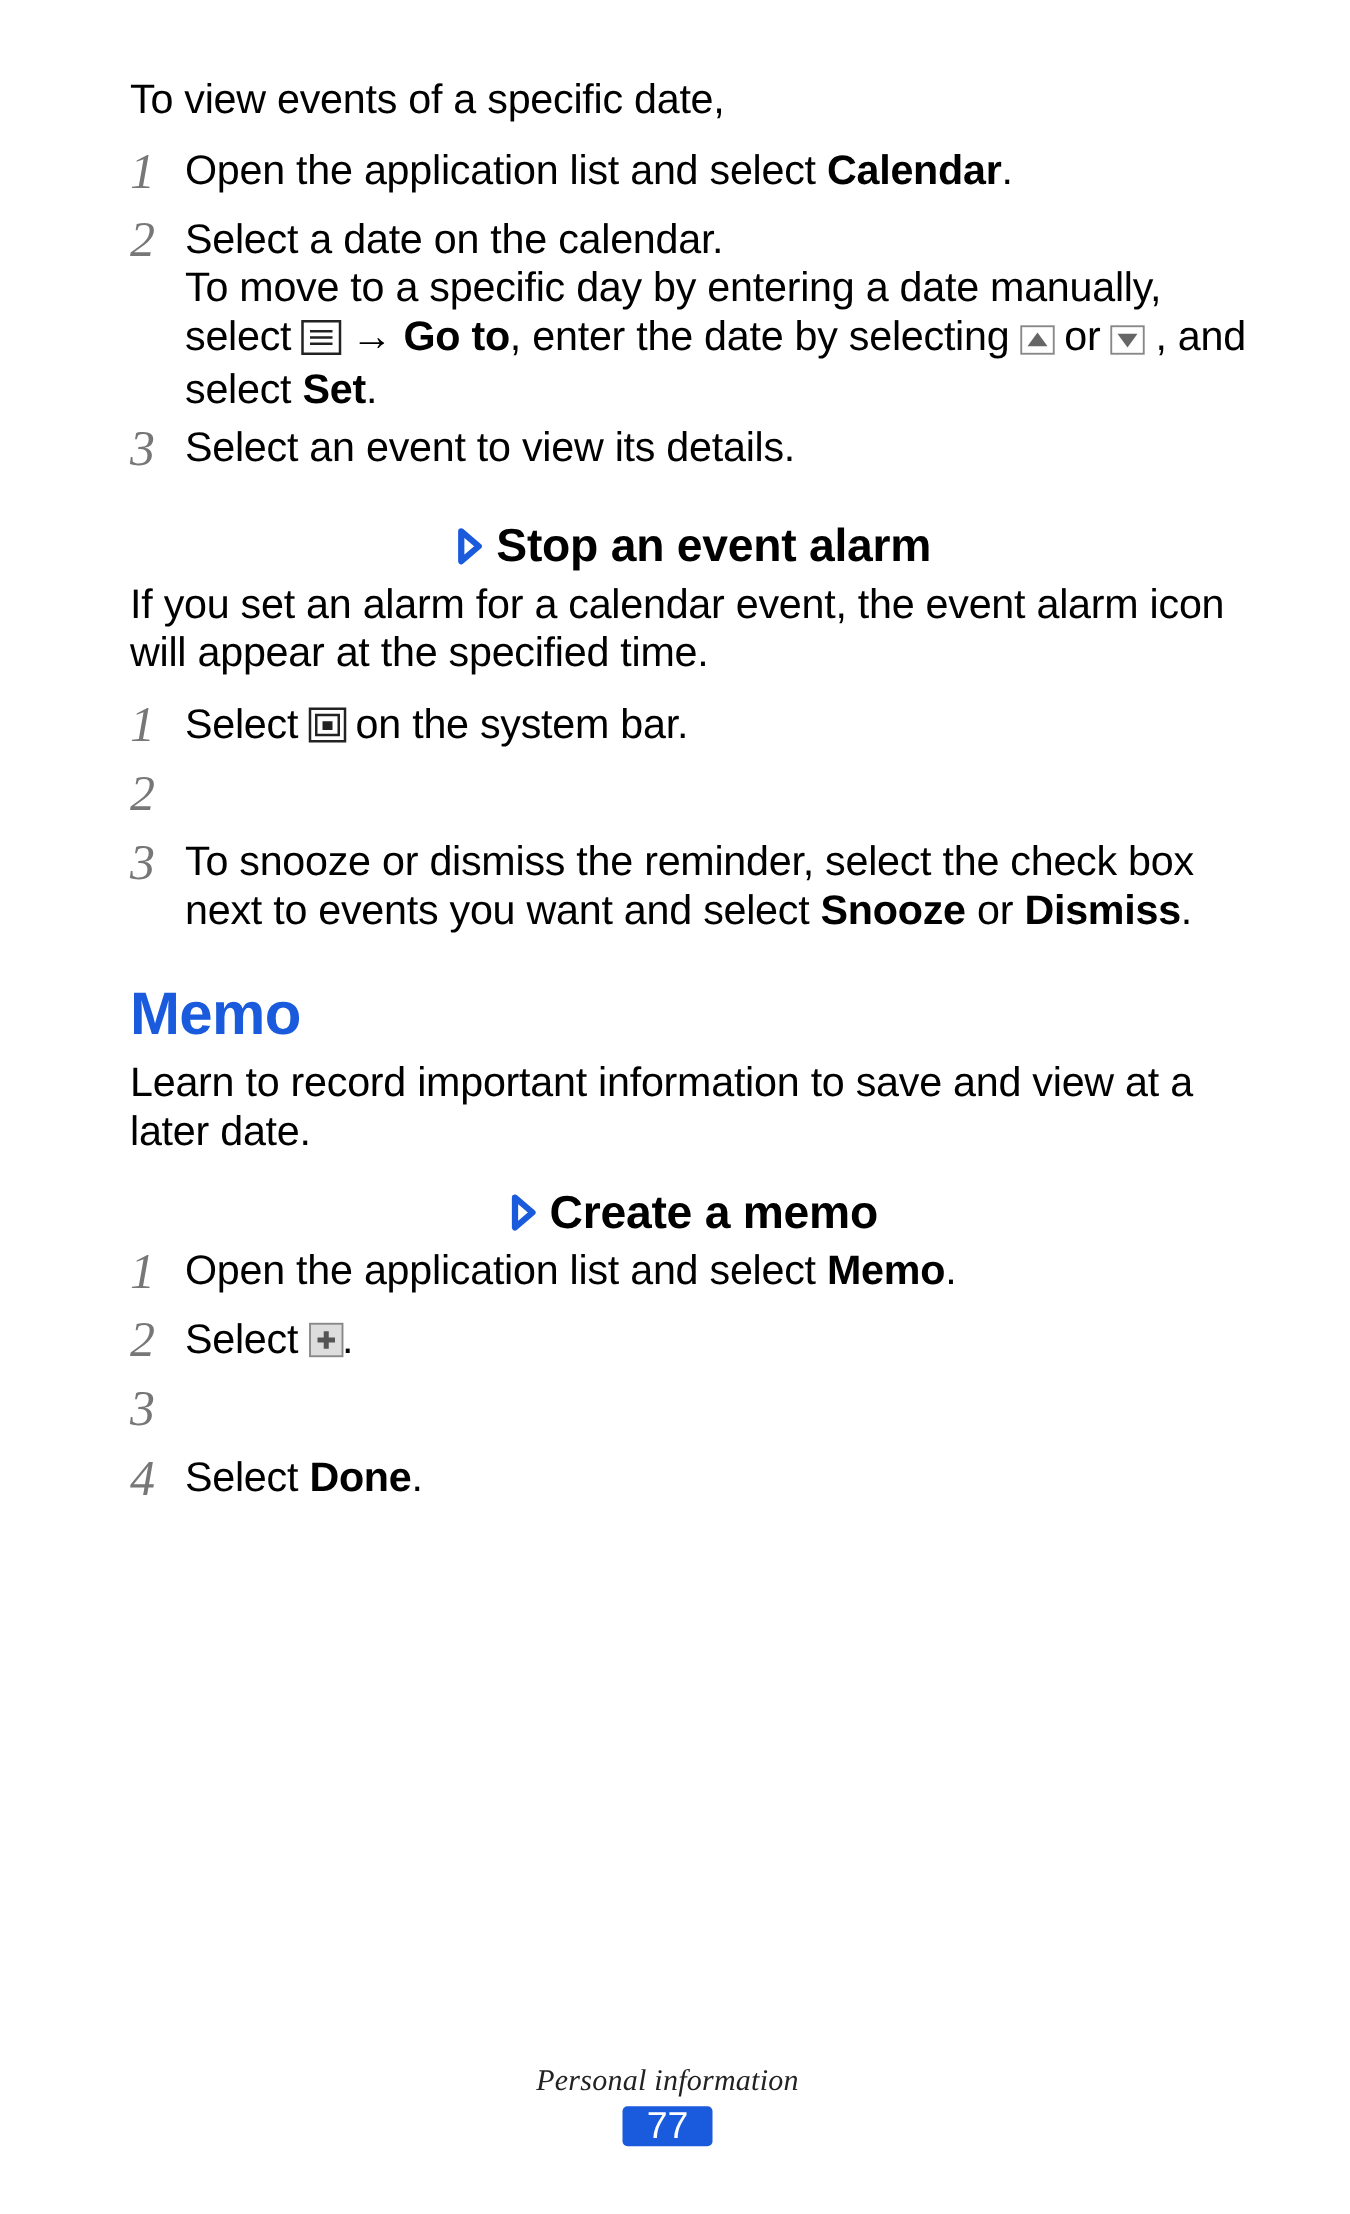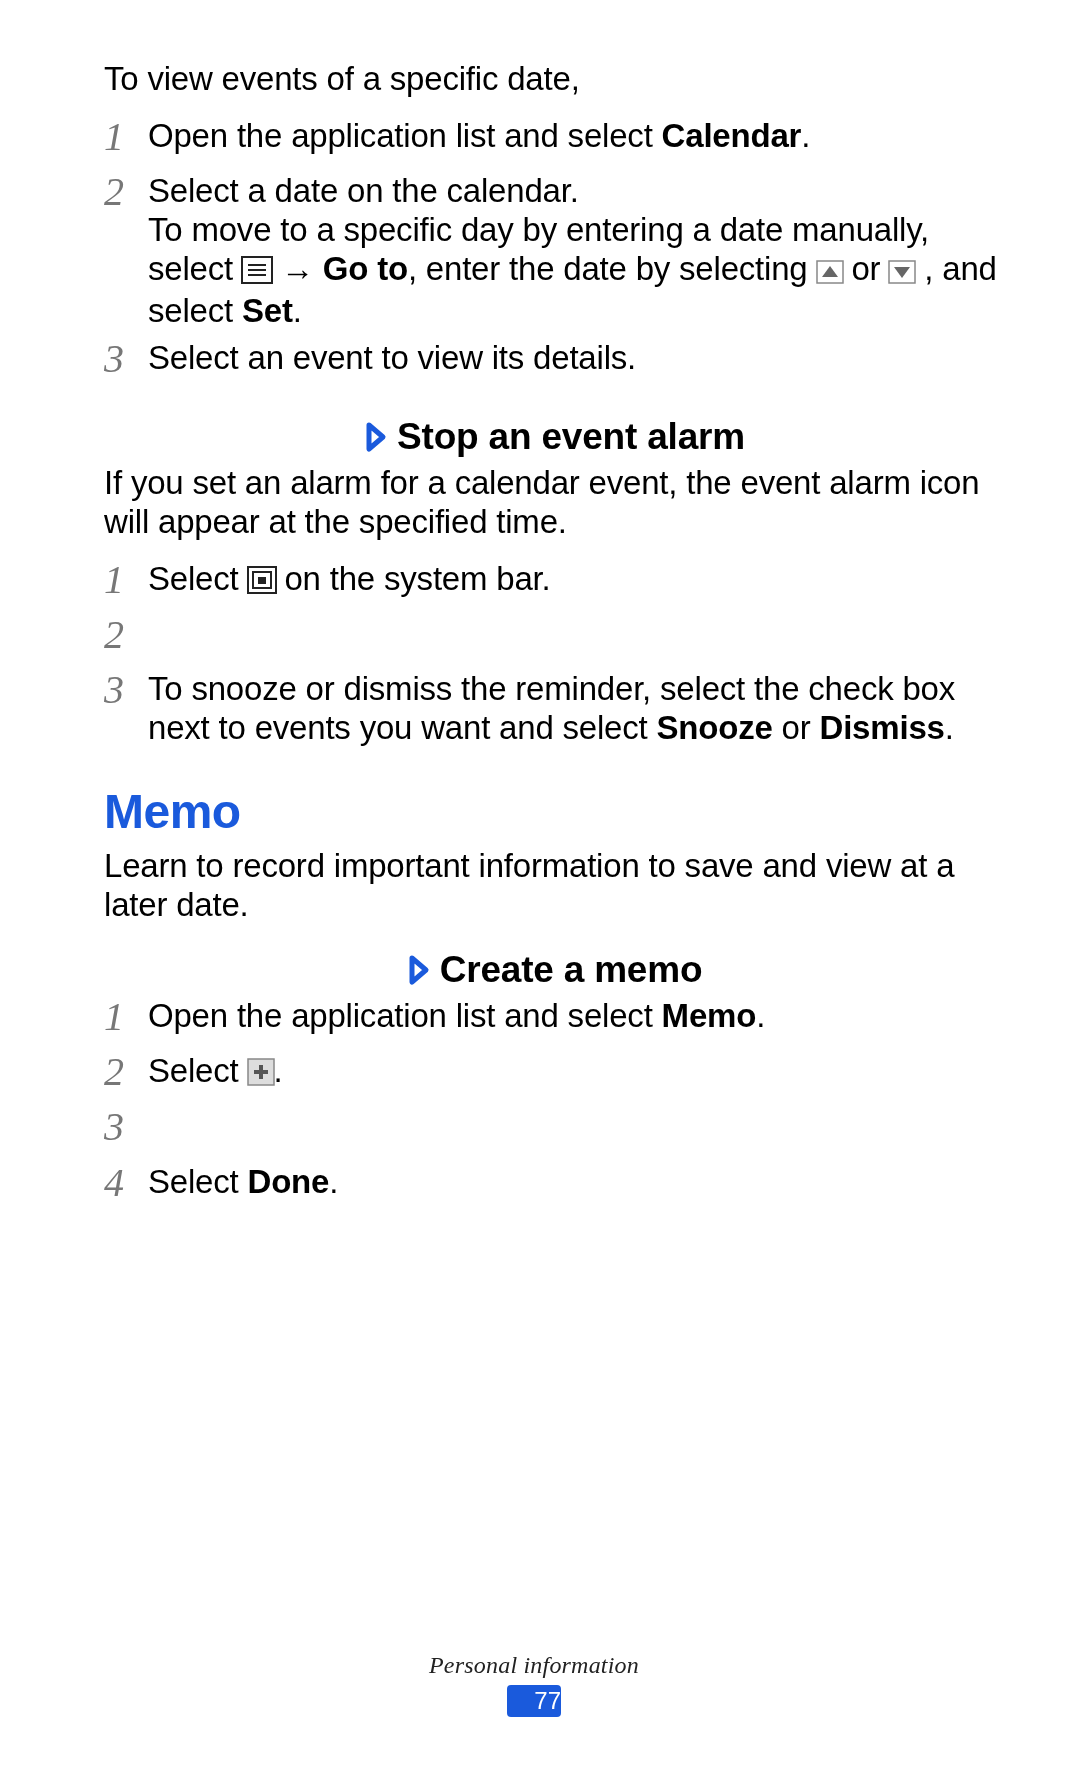--- a/index.html
+++ b/index.html
@@ -83,28 +83,28 @@
   }
   .footer-label {
     font-style: italic;
     font-family: Georgia, "Times New Roman", serif;
     font-size: 24px;
     color: #222;
     letter-spacing: 0.2px;
   }
   .pagenum-box {
     margin: 6px auto 0 auto;
-    width: 54px;
+    width: 72px;
     height: 32px;
     background: #1a5adc;
     border-radius: 4px;
     color: #fff;
-    font-size: 24px;
+    font-size: 30px;
     line-height: 32px;
-    text-align: right;
+    text-align: center;
   }
   svg { overflow: visible; }
 </style>
 </head>
 <body>
 
 <div class="page">
 
   <div class="body-text para">To view events of a specific date,</div>
 

